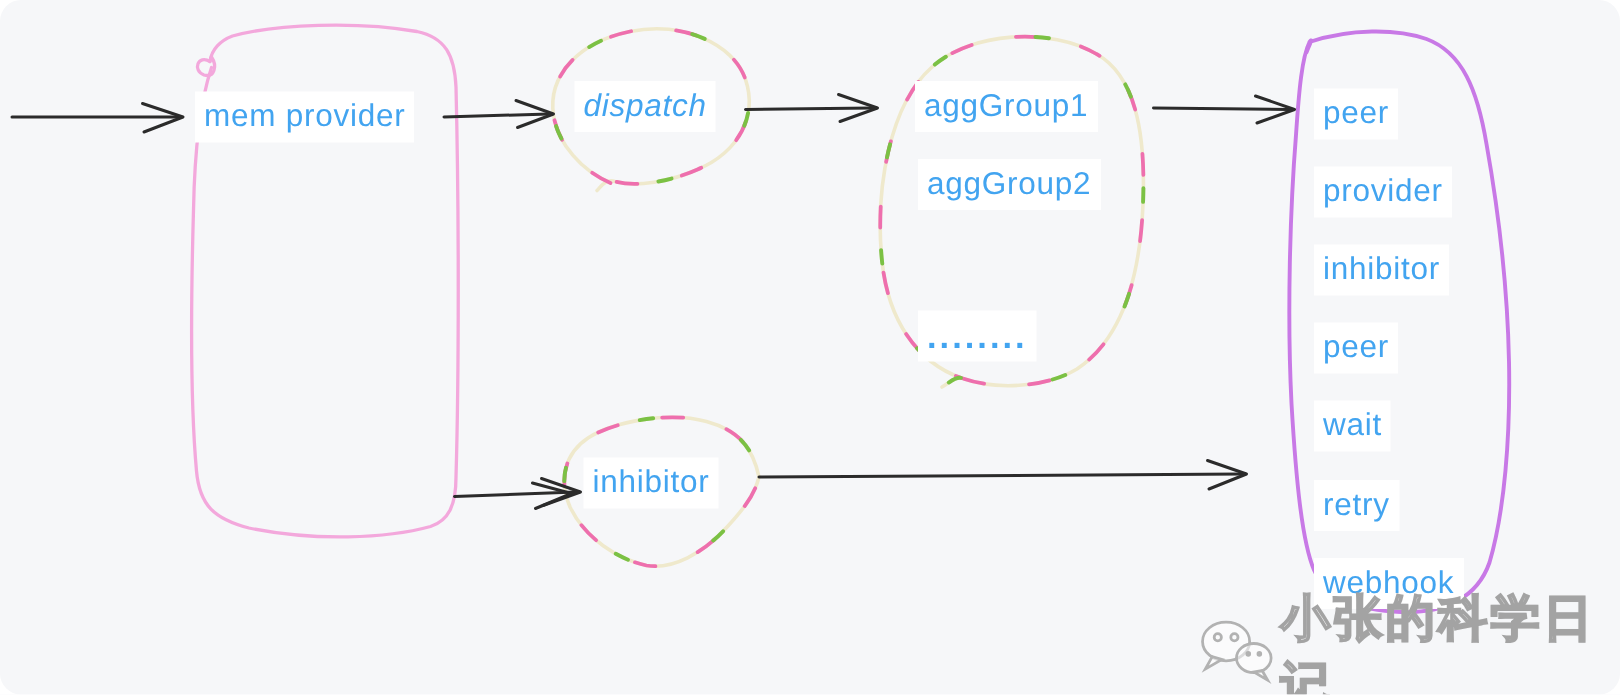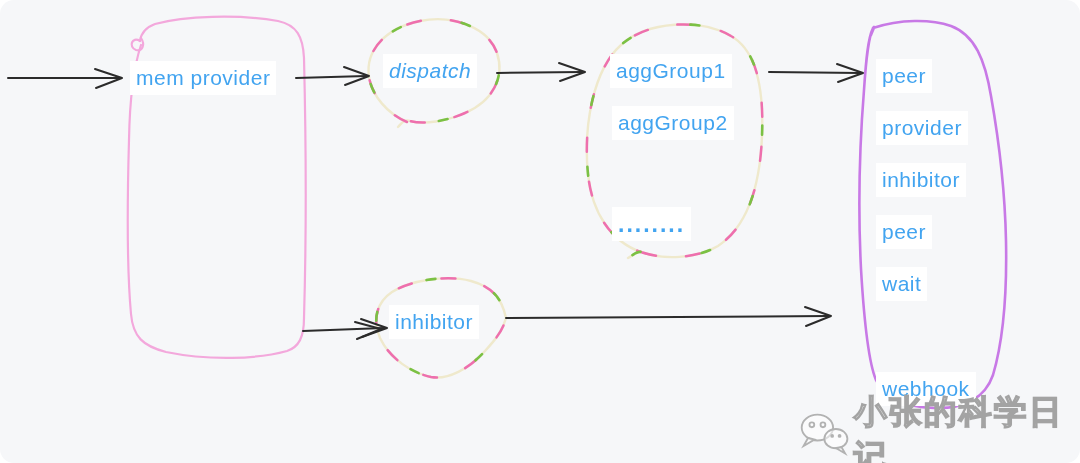--- a/index.html
+++ b/index.html
@@ -153,20 +153,21 @@
 
   <div class="label" style="left:610px;top:54px;">aggGroup1</div>
   <div class="label" style="left:612px;top:106px;">aggGroup2</div>
   <div class="label dots" style="left:612px;top:207px;">........</div>
 
   <div class="label" style="left:876px;top:59px;">peer</div>
   <div class="label" style="left:876px;top:111px;">provider</div>
   <div class="label" style="left:876px;top:163px;">inhibitor</div>
   <div class="label" style="left:876px;top:215px;">peer</div>
   <div class="label" style="left:876px;top:267px;">wait</div>
+  <div class="label" style="left:876px;top:320px;">retry</div>
   <div class="label" style="left:876px;top:372px;">webhook</div>
 
   <div class="label" style="left:389px;top:305px;">inhibitor</div>
 
   <div class="watermark">
     <svg class="wicon" width="56" height="52" viewBox="0 0 56 52">
       <g stroke="#ababab" stroke-width="2" fill="rgba(255,255,255,0.55)">
         <ellipse cx="21" cy="18" rx="17" ry="14"></ellipse>
         <path d="M 11 29 L 6 38 L 18 31 Z"></path>
         <ellipse cx="41" cy="30" rx="12.5" ry="10.5"></ellipse>

